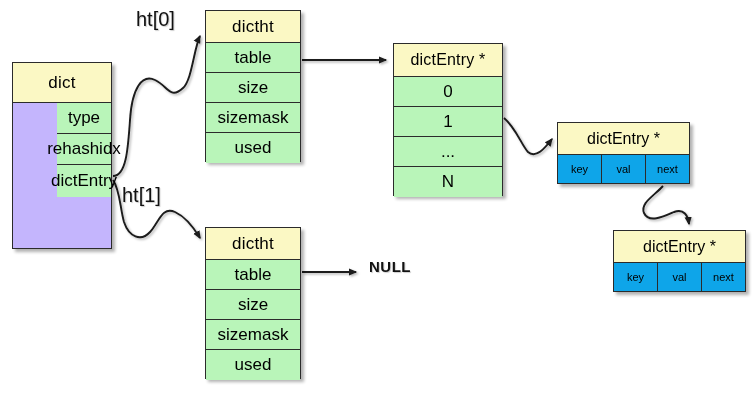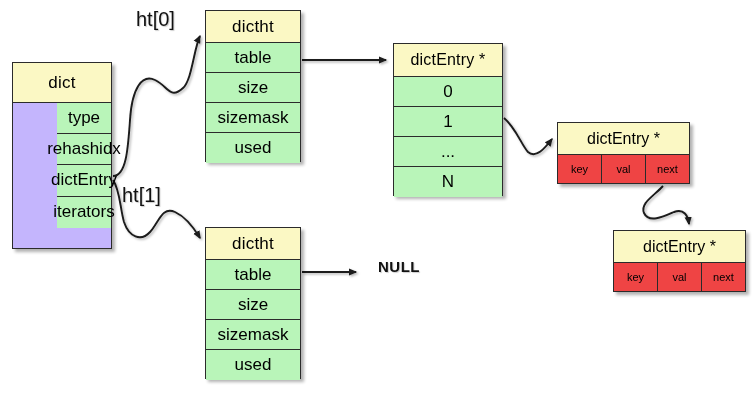--- a/index.html
+++ b/index.html
@@ -102,39 +102,39 @@
     height: 28px;
   }
   .entry-node .cell {
     box-sizing: border-box;
     flex: 1 1 0;
     border-right: 1.5px solid #2b2b2b;
     display: flex;
     align-items: center;
     justify-content: center;
     font-size: 11px;
-    background: #ef4444;
+    background: #0ea5e9;
   }
   .entry-node .cell:last-child { border-right: none; }
   #entry-node-1 { left: 557px; top: 122px; width: 133px; height: 62px; }
   #entry-node-2 { left: 613px; top: 230px; width: 133px; height: 62px; }
 
   
   .label {
     position: absolute;
     font-size: 20px;
     font-weight: normal;
     color: #111;
     white-space: nowrap;
     text-shadow: 1px 1px 1px rgba(0,0,0,0.20);
   }
   #label-ht0 { left: 136px; top: 8px; }
   #label-ht1 { left: 122px; top: 184px; }
   #label-null {
-    left: 378px; top: 258px;
+    left: 369px; top: 258px;
     font-size: 15px; font-weight: bold;
     letter-spacing: 0.5px;
   }
 </style>
 </head>
 <body>
 
 <div id="canvas">
 
   <svg id="arrow-layer" viewBox="0 0 755 400" width="755" height="400">
@@ -164,21 +164,20 @@
 
       <path d="M302,272 L356,272" marker-end="url(#ah)"></path>
     </g>
   </svg>
 
   <div class="struct" id="dict-struct">
     <div class="hdr">dict</div>
     <div class="row">type</div>
     <div class="row">rehashidx</div>
     <div class="row">dictEntry</div>
-    <div class="row">iterators</div>
   </div>
 
   <div class="struct dictht-struct" id="dictht-0">
     <div class="hdr">dictht</div>
     <div class="row">table</div>
     <div class="row">size</div>
     <div class="row">sizemask</div>
     <div class="row">used</div>
   </div>
 

